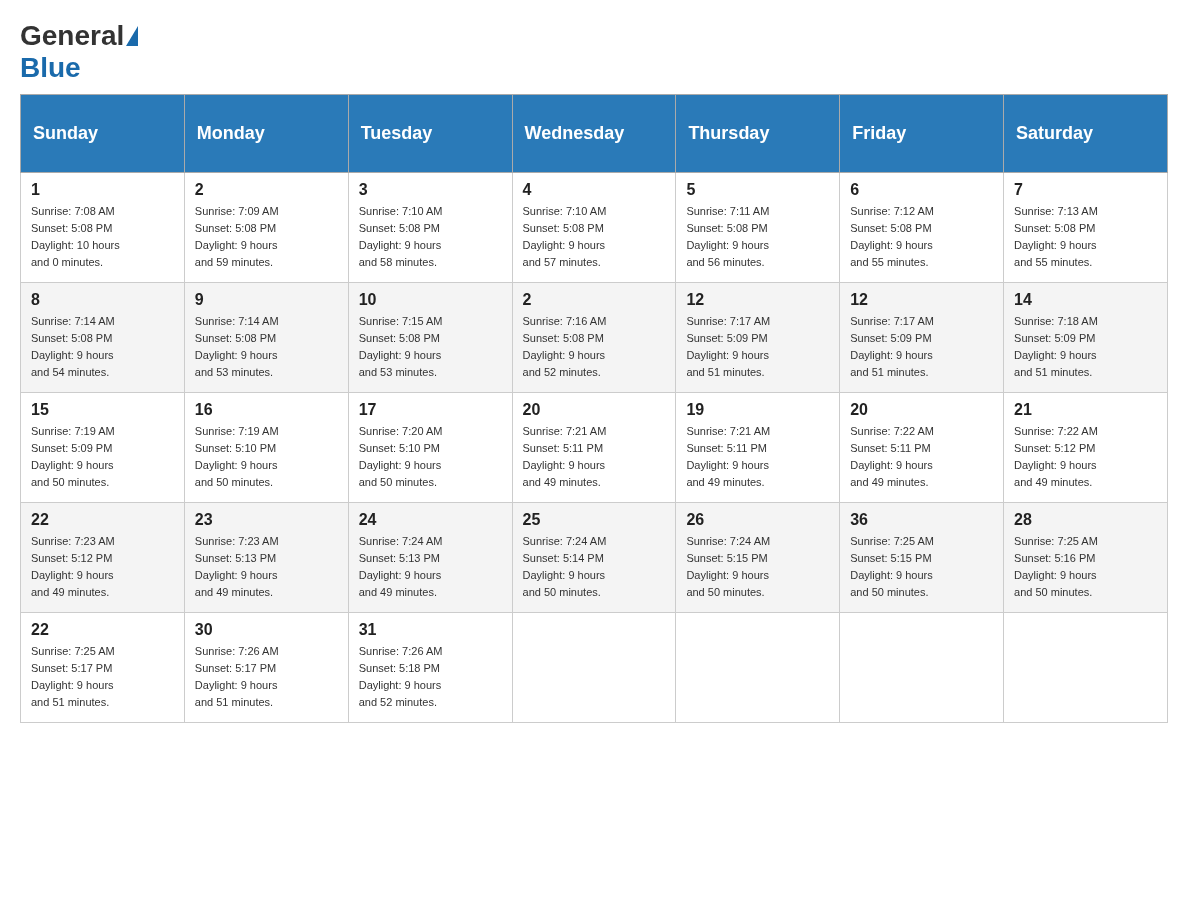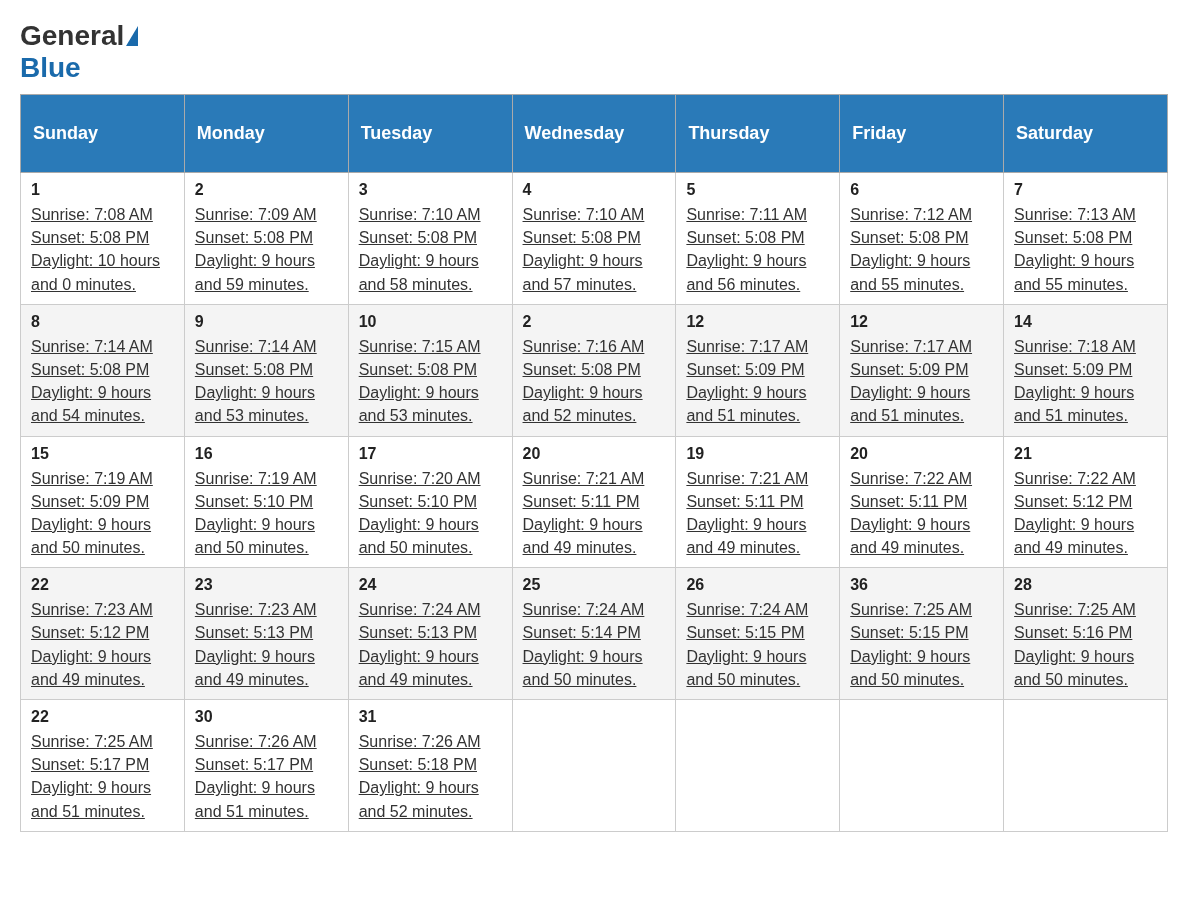--- a/index.html
+++ b/index.html
@@ -82,24 +82,23 @@
       height: 110px;
     }
     .day-number {
       font-size: 16px;
       font-weight: bold;
       color: #222;
       display: block;
       margin-bottom: 4px;
     }
     .day-info {
-      font-size: 16px;
+      font-size: 11px;
       line-height: 1.45;
       color: #333;
-      text-decoration: underline;
     }
     .calendar tr:nth-child(even) td {
       background-color: #f9f9f9;
     }
     .calendar tbody tr td {
       background-color: #fff;
     }
     .calendar tbody tr:nth-child(even) td {
       background-color: #f4f4f4;
     }

